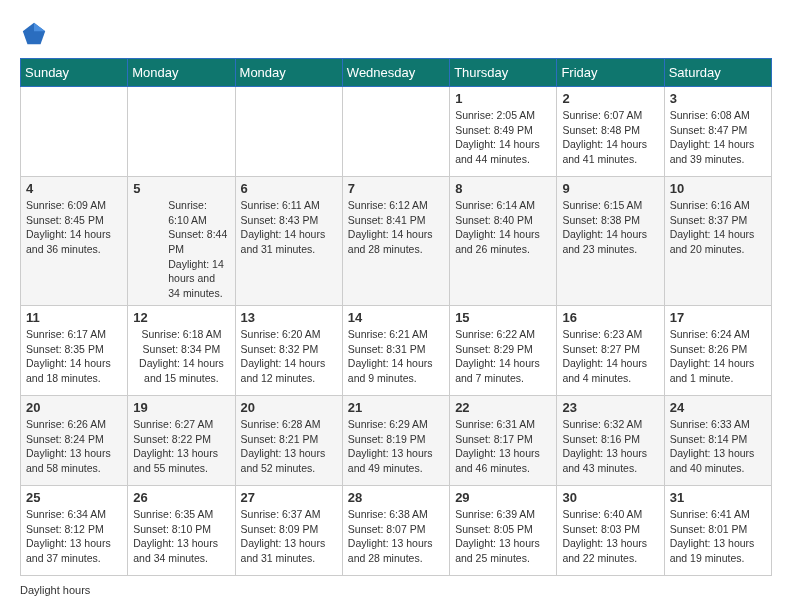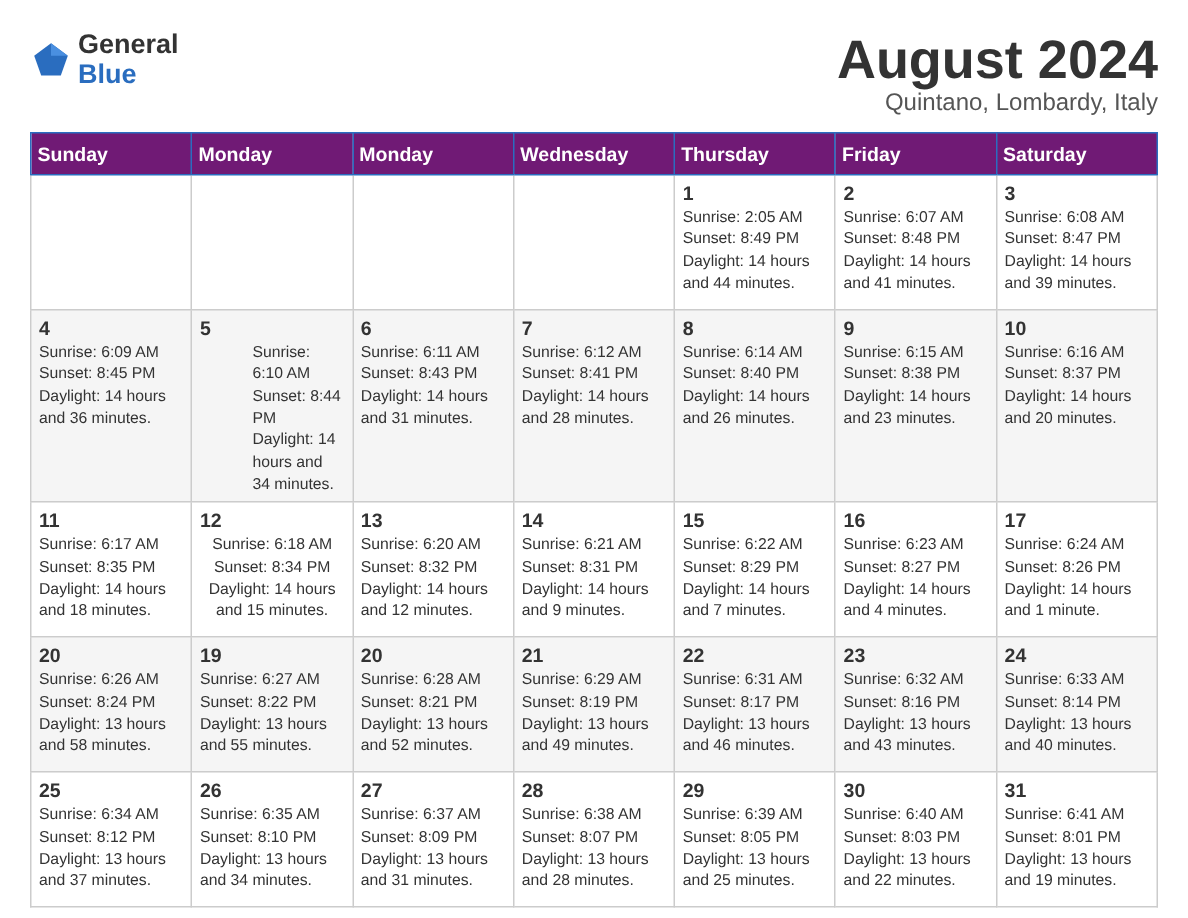--- a/index.html
+++ b/index.html
@@ -71,22 +71,21 @@
       background: #f9f9f9;
     }
     .calendar tr:nth-child(even) td {
       background: #f5f5f5;
     }
     .calendar tr:nth-child(odd) td {
       background: #fff;
     }
     .calendar thead tr td,
     .calendar thead tr th {
-      background: #701a75;
-      font-weight: bold;
+      background: #0f766e;
     }
     .day-number {
       font-size: 13px;
       font-weight: bold;
       color: #333;
       display: block;
       margin-bottom: 2px;
     }
     .day-info {
       color: #333;
@@ -101,28 +100,20 @@
   </style>
 </head>
 <body>
 
 <div class="header">
   <div class="logo">
     <svg class="logo-icon" viewBox="0 0 30 30">
       <polygon points="15,3 27,12 22,26 8,26 3,12" fill="#2a6dbf"></polygon>
       <polygon points="15,3 27,12 15,12" fill="#4a8fe0"></polygon>
     </svg>
-    <div class="logo-text">
-      <span class="logo-general">General</span><br>
-      <span class="logo-blue">Blue</span>
-    </div>
-  </div>
-  <div class="title-block">
-    <div class="month-year">August 2024</div>
-    <div class="location">Quintano, Lombardy, Italy</div>
   </div>
 </div>
 
 <table class="calendar">
   <thead>
     <tr>
     <th>Sunday</th>
         <th>Monday</th>
         <th>Monday</th>
         <th>Wednesday</th>

